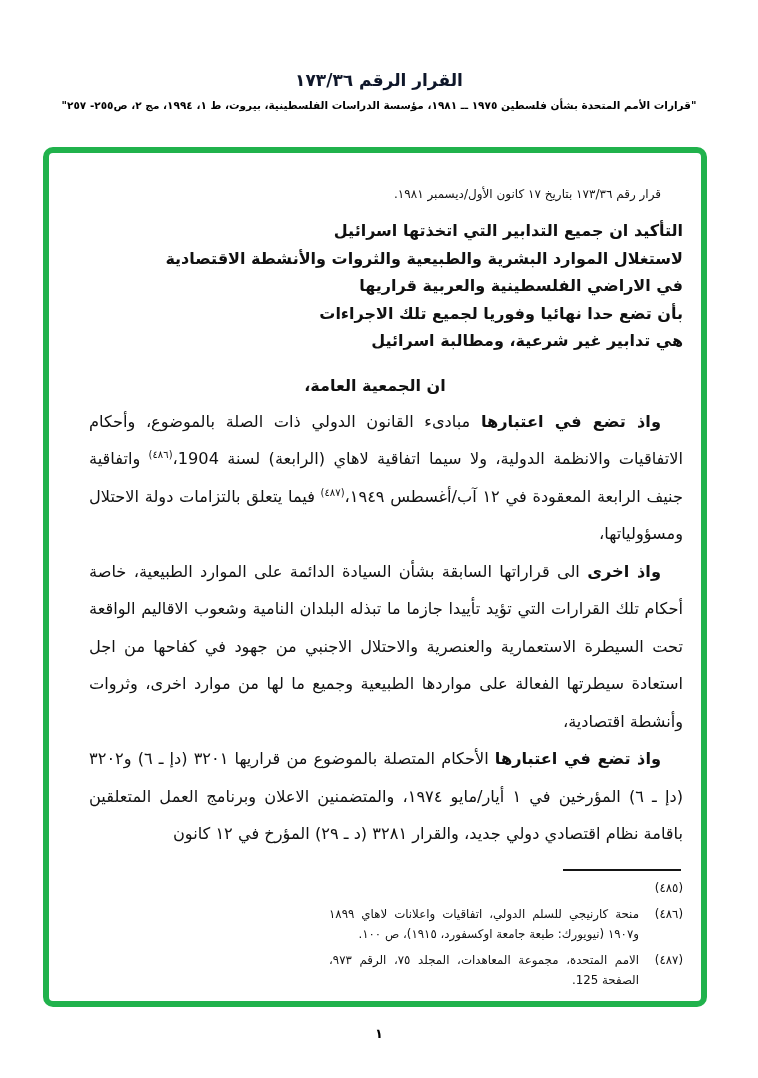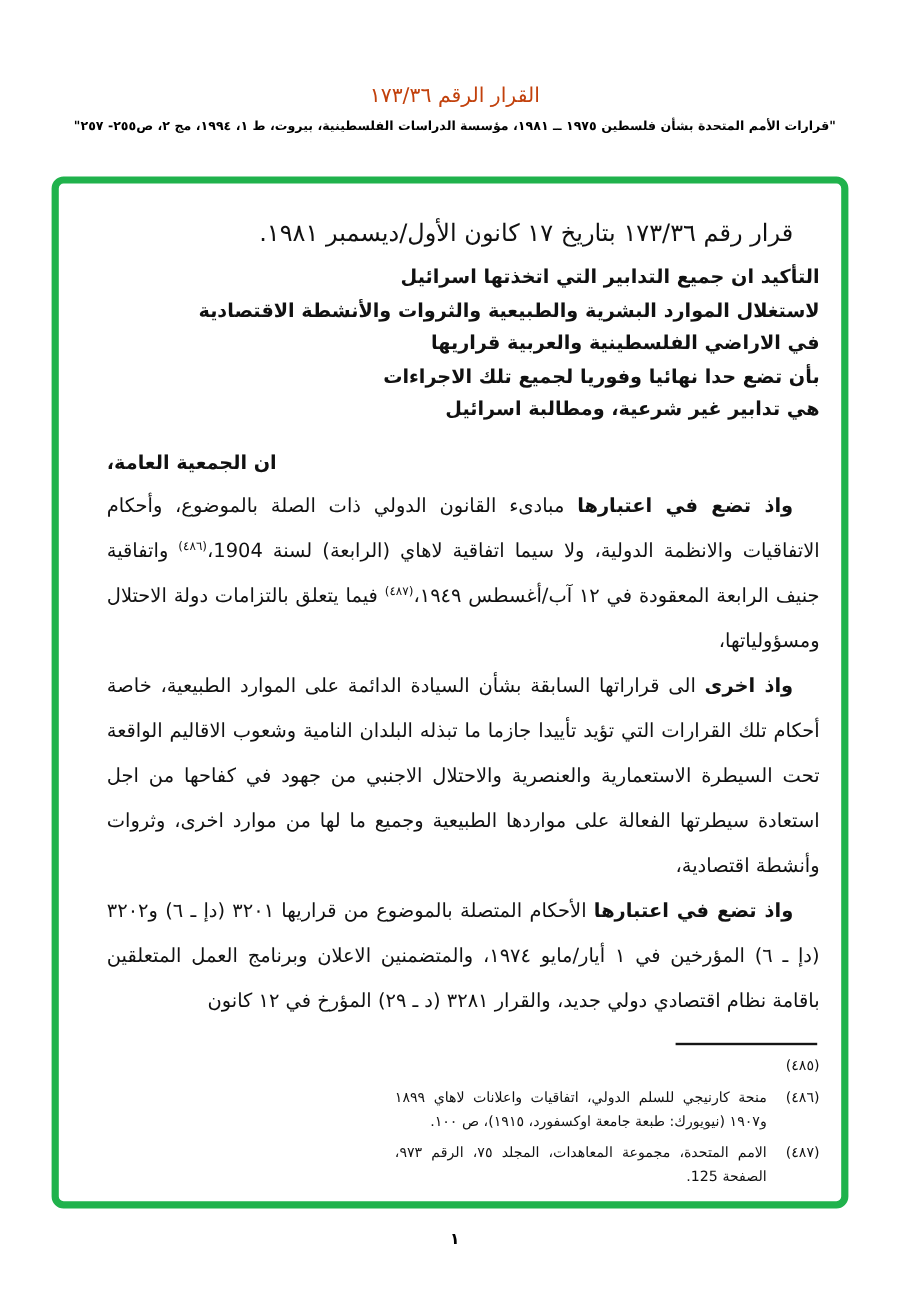--- a/index.html
+++ b/index.html
@@ -1,37 +1,37 @@
 <!DOCTYPE html>
 <html lang="ar"><head>
 <meta charset="utf-8">
 <style>
   html,body{margin:0;padding:0;}
   body{
     width:758px;height:1078px;position:relative;background:#ffffff;
     font-family:"DejaVu Sans", sans-serif;color:#111;overflow:hidden;
   }
   .doc-header{position:absolute;top:70px;left:0;width:758px;text-align:center;direction:rtl;}
-  .doc-title{font-size:17px;font-weight:normal;letter-spacing:0;color:#c2410c;}
+  .doc-title{font-size:17px;font-weight:bold;letter-spacing:0;color:#0f172a;}
   .doc-source{margin-top:9px;font-size:10.5px;font-weight:bold;color:#000;padding:0 28px;}
   .frame{
     position:absolute;left:43px;top:147px;width:664px;height:860px;
     box-sizing:border-box;border:6px solid #20b24c;border-radius:10px;background:#fff;
   }
   .frame-content{
     position:absolute;inset:0;padding:24px 18px 0 40px;direction:rtl;box-sizing:border-box;
   }
   .date-line{
-    font-size:20px;line-height:26px;text-align:right;text-indent:22px;margin:4px 0 10px 0;
+    font-size:12px;line-height:26px;text-align:right;text-indent:22px;margin:4px 0 10px 0;
   }
   .heading-block{
     text-align:right;font-weight:bold;font-size:16px;line-height:27.5px;margin:4px 0 14px 0;
   }
   .assembly-line{
-    font-weight:bold;font-size:16px;text-align:left;text-indent:22px;margin:8px 0 0 0;line-height:34px;
+    font-weight:bold;font-size:16px;text-align:center;text-indent:22px;margin:8px 0 0 0;line-height:34px;
   }
   .preamble p{
     margin:0;font-size:16.2px;line-height:37.5px;text-align:justify;text-indent:22px;
   }
   .preamble .b{font-weight:bold;}
   .preamble sup{font-size:10px;line-height:0;vertical-align:6px;}
   .fn-rule{
     width:118px;height:0;border-top:2px solid #151515;margin:16px 2px 8px auto;
   }
   .footnotes{width:354px;font-size:11.8px;line-height:19.5px;}

